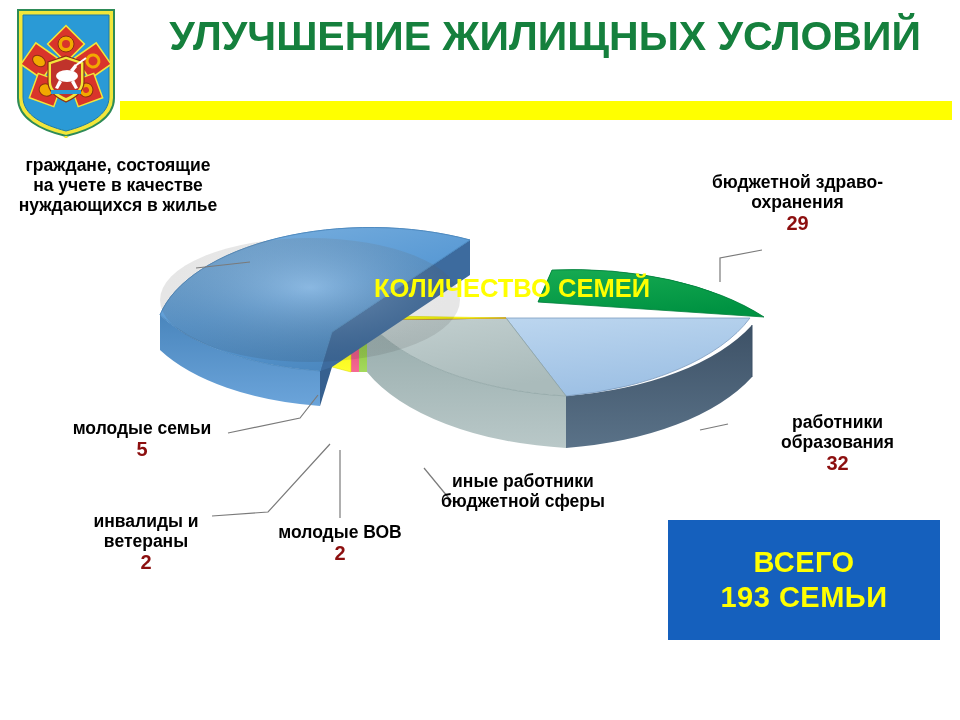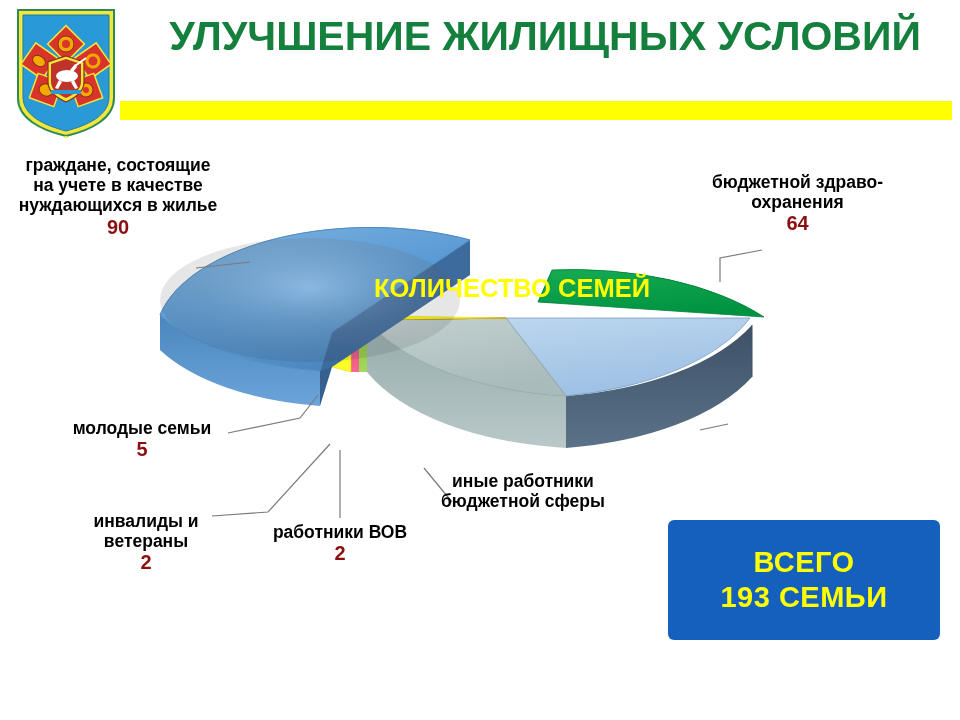--- a/index.html
+++ b/index.html
@@ -46,21 +46,21 @@
   #lbl-health{left:700px;top:172px;width:195px;font-size:17.5px;line-height:20px;}
   #lbl-health .num{font-size:20px;line-height:23px;}
 
   #lbl-edu{left:735px;top:412px;width:205px;font-size:17.5px;line-height:20px;}
   #lbl-edu .num{font-size:20px;line-height:23px;}
 
   
   .total-box{
     position:absolute;left:668px;top:520px;width:272px;height:120px;
     background:#1560bd;display:flex;flex-direction:column;
-    align-items:center;justify-content:center;border-radius:6px;
+    align-items:center;justify-content:center;
   }
   .total-box div{
     color:#ffff00;font-weight:bold;font-size:29px;line-height:35px;
     text-align:center;letter-spacing:0.5px;
   }
 
   .leaders{position:absolute;left:0;top:0;width:960px;height:720px;pointer-events:none;}
 </style>
 </head>
 <body>
@@ -212,46 +212,49 @@
       <path d="M212 516 L268 512 L330 444"></path>
       <path d="M340 518 L340 450"></path>
       <path d="M452 502 L424 468"></path>
       <path d="M762 250 L720 258 L720 282"></path>
       <path d="M728 424 L700 430"></path>
     </g>
   </svg>
 
   <div class="lbl" id="lbl-citizens">
     <span>граждане, состоящие на учете в качестве нуждающихся в жилье</span>
-    <span class="num">90</span>
   </div>
 
   <div class="lbl" id="lbl-young">
     <span>молодые семьи</span>
     <span class="num">5</span>
   </div>
 
   <div class="lbl" id="lbl-disabled">
     <span>инвалиды и ветераны</span>
     <span class="num">2</span>
   </div>
 
   <div class="lbl" id="lbl-vov">
-    <span>работники ВОВ</span>
+    <span>молодые ВОВ</span>
     <span class="num">2</span>
   </div>
 
   <div class="lbl" id="lbl-other">
     <span>иные работники бюджетной сферы</span>
   </div>
 
   <div class="lbl" id="lbl-health">
     <span>бюджетной здраво-охранения</span>
-    <span class="num">64</span>
-  </div>
-
+    <span class="num">29</span>
+  </div>
+
+  <div class="lbl" id="lbl-edu">
+    <span>работники образования</span>
+    <span class="num">32</span>
+  </div>
 
   <div class="total-box">
     <div>ВСЕГО</div>
     <div>193 СЕМЬИ</div>
   </div>
 
 </div>
 
 </body></html>

